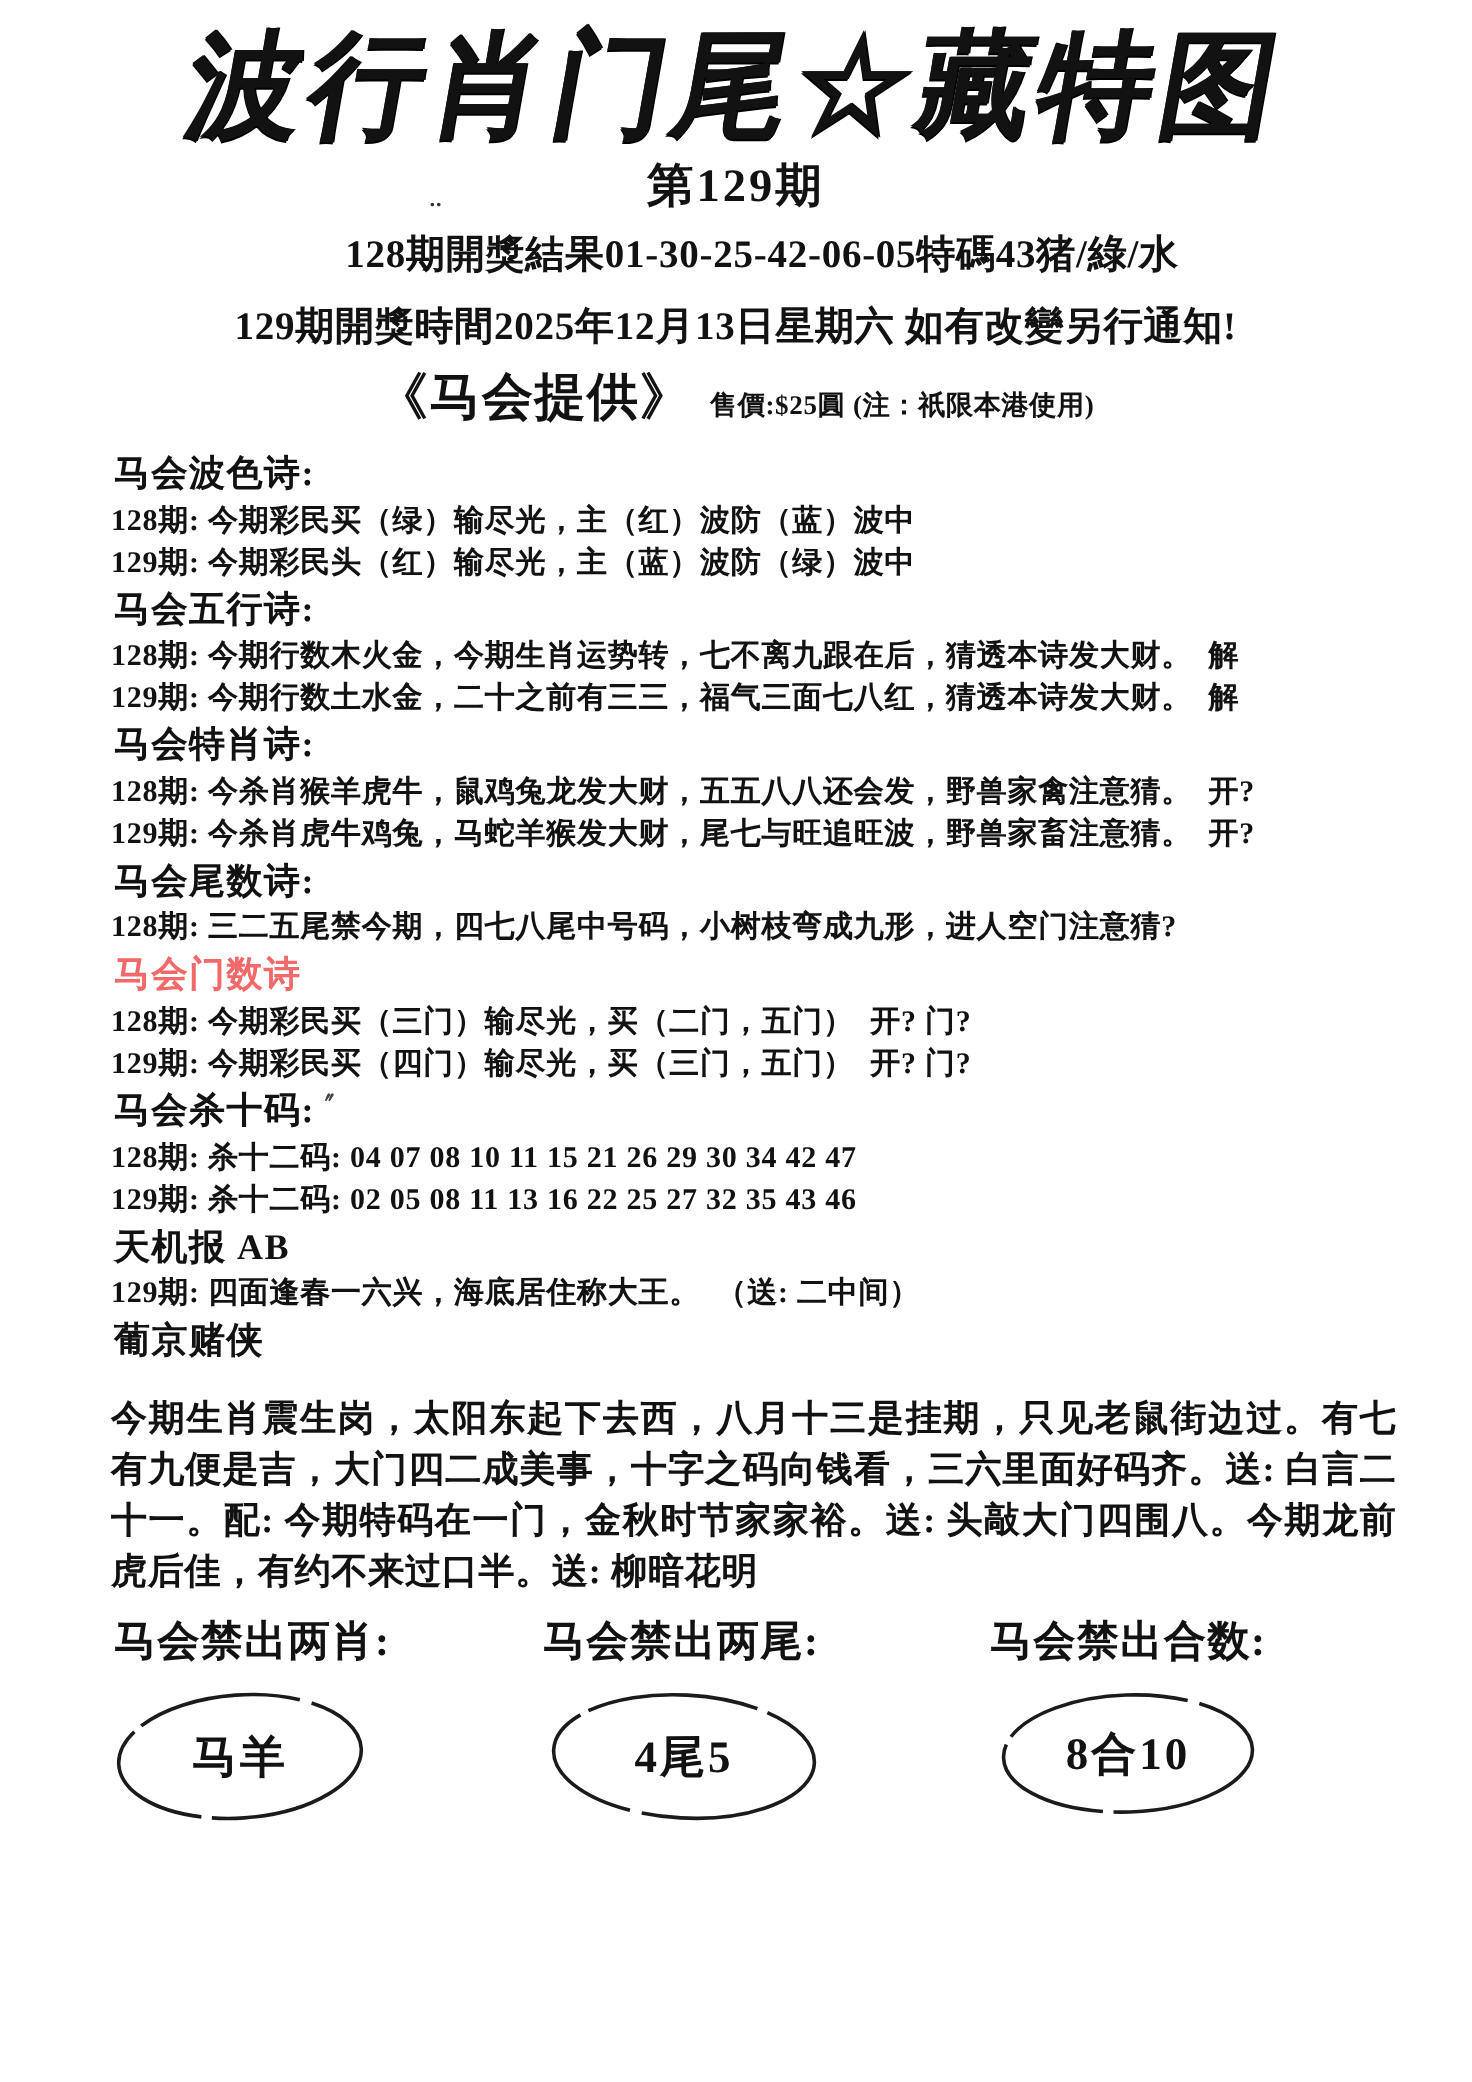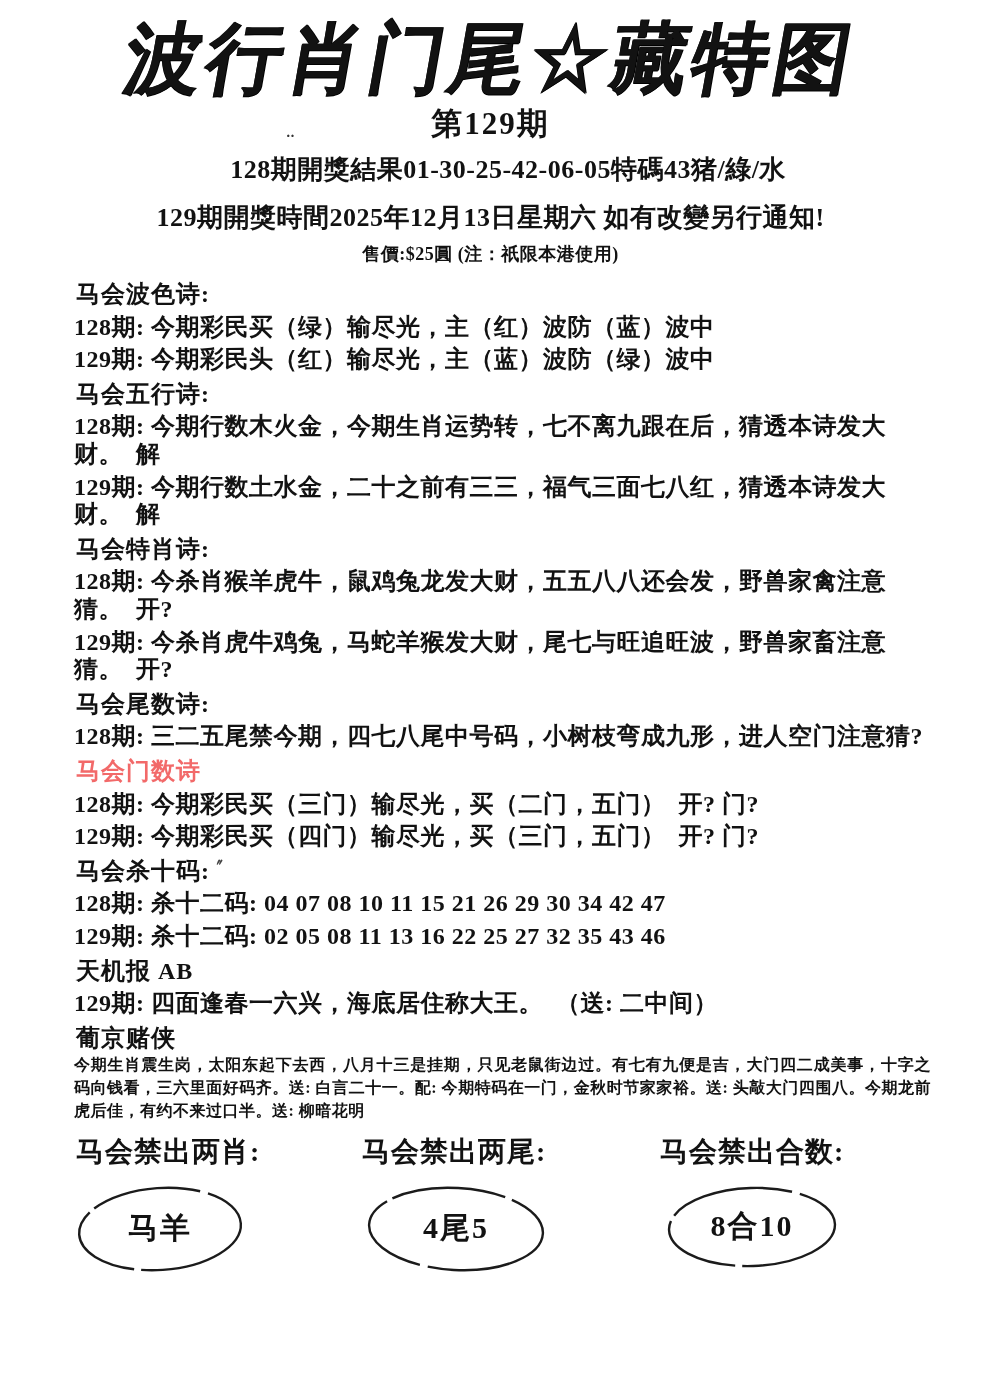--- a/index.html
+++ b/index.html
@@ -30,22 +30,22 @@
   .provider-row { display: flex; justify-content: center; align-items: baseline; gap: 12px; margin-top: 7px; }
   .provider { font-size: 34px; letter-spacing: 1px; }
   .price-note { font-size: 18px; letter-spacing: 0.5px; }
 
   
   .sections { padding: 8px 50px 0 74px; }
   .sec { margin-bottom: 1px; }
   .sec .h { font-size: 24px; line-height: 1.15; margin: 7px 0 1px 2px; letter-spacing: 1px; }
   .sec .h.faded { color: #ef4444; opacity: 0.8; filter: blur(0.3px); }
   .sup-mark { font-size: 13px; vertical-align: super; color: #444; }
-  .sec .ln { font-size: 24px; line-height: 1.15; margin: 5px 0; white-space: pre-wrap; letter-spacing: 0.5px; }
-  .sec .para { font-size: 16px; line-height: 1.42; margin-top: 2px; text-align: justify; letter-spacing: 0.5px; }
+  .sec .ln { font-size: 20px; line-height: 1.15; margin: 5px 0; white-space: pre-wrap; letter-spacing: 0.5px; }
+  .sec .para { font-size: 24px; line-height: 1.42; margin-top: 20px; text-align: justify; letter-spacing: 0.5px; }
 
   
   .forbidden-row { position: relative; height: 152px; margin-top: 10px; }
   .fb-group { position: absolute; top: 0; }
   .fb-group .fb-label { font-size: 28px; letter-spacing: 1px; }
   .fb-oval { position: relative; margin-top: 14px; }
   .fb-oval svg { display: block; }
   .fb-value {
     position: absolute; inset: 0; display: flex; align-items: center; justify-content: center;
     font-size: 30px; letter-spacing: 2px;
@@ -62,20 +62,21 @@
   <div class="title-wrap">
     <div class="main-title">波行肖门尾☆藏特图</div>
   </div>
   <div class="issue-row">
     <span class="stray-dots">‥</span>
     <span class="issue">第129期</span>
   </div>
   <div class="result-line">128期開獎結果01-30-25-42-06-05特碼43猪/綠/水</div>
   <div class="time-line">129期開獎時間2025年12月13日星期六 如有改變另行通知!</div>
   <div class="provider-row">
+    <span class="provider">《马会提供》</span>
     <span class="price-note">售價:$25圓 (注：祇限本港使用)</span>
   </div>
 
   <div class="sections">
 
     <div class="sec">
       <div class="h">马会波色诗:</div>
       <div class="ln">128期: 今期彩民买（绿）输尽光，主（红）波防（蓝）波中</div>
       <div class="ln">129期: 今期彩民头（红）输尽光，主（蓝）波防（绿）波中</div>
     </div>

